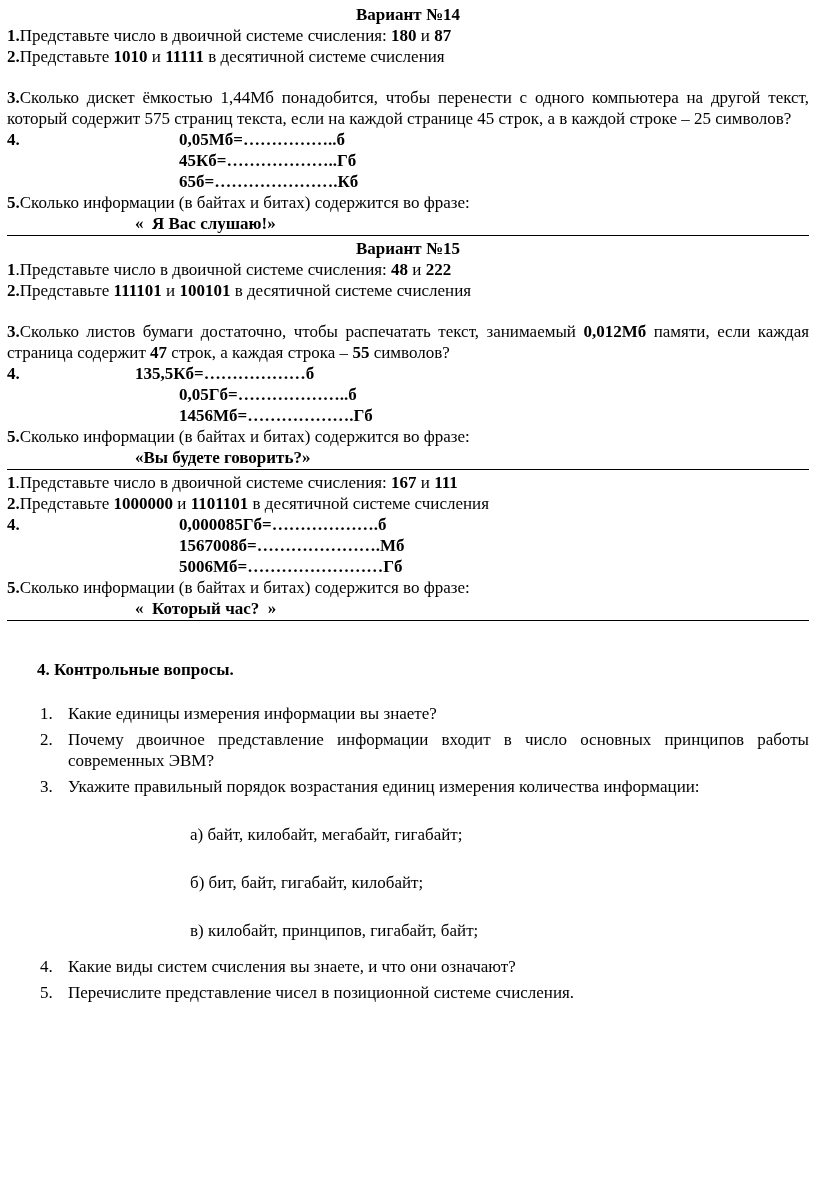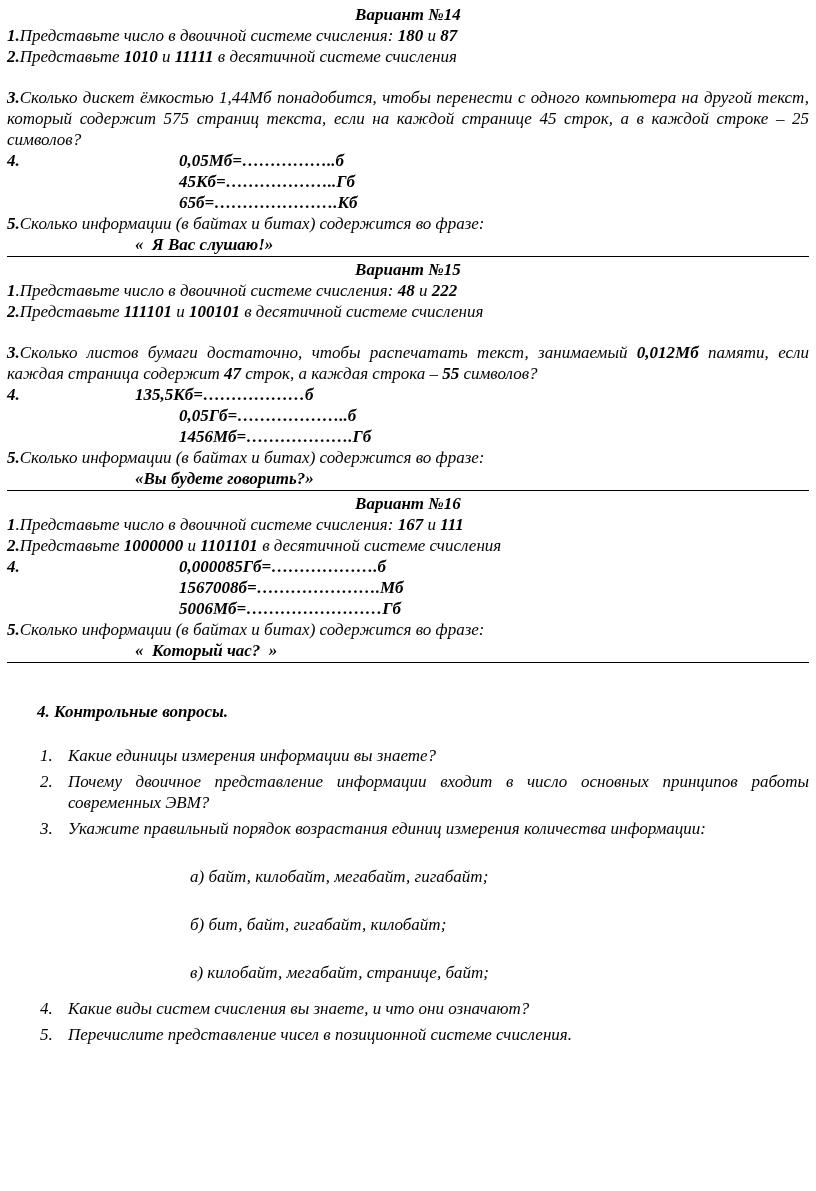--- a/index.html
+++ b/index.html
@@ -5,21 +5,21 @@
   * { margin: 0; padding: 0; box-sizing: border-box; }
   html, body { background: #ffffff; }
   body {
     width: 816px;
     min-height: 1191px;
     color: #000000;
     font-family: "Liberation Serif", "DejaVu Serif", serif;
     font-size: 17px;
     line-height: 21px;
   }
-  .page { padding: 4px 7px 6px 7px; font-style: italic; }
+  .page { padding: 4px 7px 6px 7px; }
   .b { font-weight: bold; }
   .vtitle { text-align: center; font-weight: bold; }
   .line {}
   .just { text-align: justify; margin-top: 20px; }
   .frow { position: relative; padding-left: 172px; font-weight: bold; }
   .frow.mid { padding-left: 128px; }
   .fnum { position: absolute; left: 0; top: 0; font-weight: bold; }
   .formula { padding-left: 172px; font-weight: bold; }
   .phrase { padding-left: 128px; font-weight: bold; white-space: pre-wrap; }
   hr.rule { border: none; border-top: 1px solid #000; margin: 1px 0 2px 0; }
@@ -62,21 +62,20 @@
       <span>135,5Кб=………………б</span>
     </p>
     <p class="formula">0,05Гб=………………..б</p>
     <p class="formula">1456Мб=……………….Гб</p>
     <p class="line"><span class="b">5.</span><span>Сколько информации (в байтах и битах) содержится во фразе:</span></p>
     <p class="phrase">«Вы будете говорить?»</p>
   </section>
   <hr class="rule">
 
   <section>
-    <p class="vtitle">Вариант №16</p>
     <p class="line"><span class="b">1</span><span>.Представьте число в двоичной системе счисления: </span><span class="b">167</span><span> и </span><span class="b">111</span></p>
     <p class="line"><span class="b">2.</span><span>Представьте </span><span class="b">1000000</span><span> и </span><span class="b">1101101</span><span>  в десятичной системе счисления</span></p>
     <p class="line frow">
       <span class="fnum">4.</span>
       <span>0,000085Гб=……………….б</span>
     </p>
     <p class="formula">1567008б=………………….Мб</p>
     <p class="formula">5006Мб=……………………Гб</p>
     <p class="line"><span class="b">5.</span><span>Сколько информации (в байтах и битах) содержится во фразе:</span></p>
     <p class="phrase">«  Который час?  »</p>
@@ -95,21 +94,21 @@
       <span class="qnum">2.</span>
       <span>Почему двоичное представление информации входит в число основных принципов работы современных ЭВМ?</span>
     </div>
     <div class="qitem">
       <span class="qnum">3.</span>
       <span>Укажите правильный порядок возрастания единиц измерения количества информации:</span>
     </div>
 
     <p class="option">а) байт, килобайт, мегабайт, гигабайт;</p>
     <p class="option">б) бит, байт, гигабайт, килобайт;</p>
-    <p class="option">в) килобайт, мегабайт, странице, байт;</p>
+    <p class="option">в) килобайт, принципов, гигабайт, байт;</p>
 
     <div class="qitem qgap">
       <span class="qnum">4.</span>
       <span>Какие виды систем счисления вы знаете, и что они означают?</span>
     </div>
     <div class="qitem">
       <span class="qnum">5.</span>
       <span>Перечислите </span><span class="small">представление чисел в позиционной системе счисления.</span>
     </div>
   </section>

